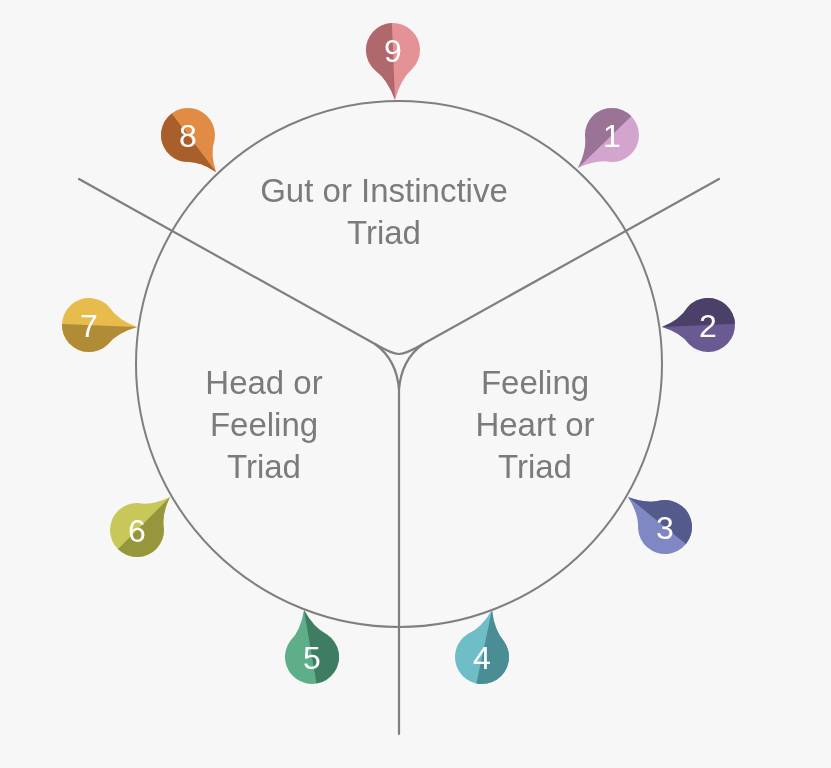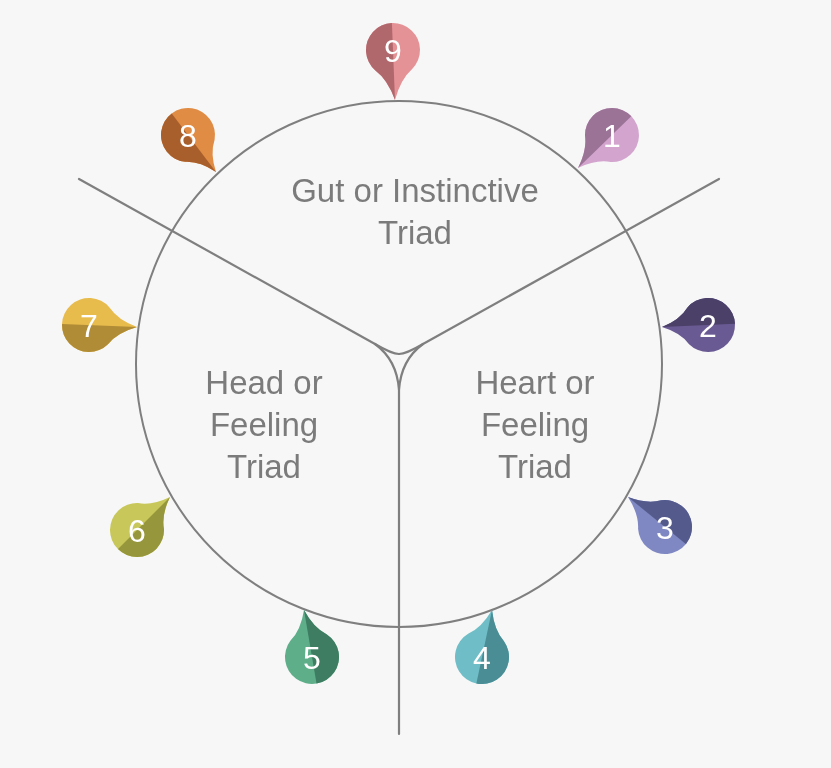--- a/index.html
+++ b/index.html
@@ -110,28 +110,28 @@
             <path d="M412.17913332477167,69.00423228943053 A27,27 0 1 0 375.4000517888403,70.47539555086777 Q387.74001812609407,79.66638844280372 395,100 Q400.6126966636701,79.15148130130069 412.17913332477167,69.00423228943053 Z"></path>
           </clipPath>
         </defs>
         <path d="M412.17913332477167,69.00423228943053 A27,27 0 1 0 375.4000517888403,70.47539555086777 Q387.74001812609407,79.66638844280372 395,100 Q400.6126966636701,79.15148130130069 412.17913332477167,69.00423228943053 Z" fill="#e59297"></path>
         <polygon points="385.0063923302257,-149.84019174435787 400.9936076697743,249.84019174435787 201.15341592541643,257.83379941413216 185.16620058586784,-141.84658407458357" fill="#b1686d" clip-path="url(#clip8)"></polygon>
         <text x="393" y="51" class="pin-num">9</text>
       </g>
     </g>
 </svg>
 
-<div class="triad-label" style="left:255px; top:170px; width:320px;">
+<div class="triad-label" style="left:224px; top:170px; width:320px;">
   <span>Gut or Instinctive</span>
   <span>Triad</span>
 </div>
 
 <div class="triad-label" style="left:170px; top:362px; width:188px;">
   <span>Head or</span>
   <span>Feeling</span>
   <span>Triad</span>
 </div>
 
 <div class="triad-label" style="left:441px; top:362px; width:188px;">
+  <span>Feeling</span>
   <span>Heart or</span>
-  <span>Feeling</span>
   <span>Triad</span>
 </div>
 
 </body></html>

